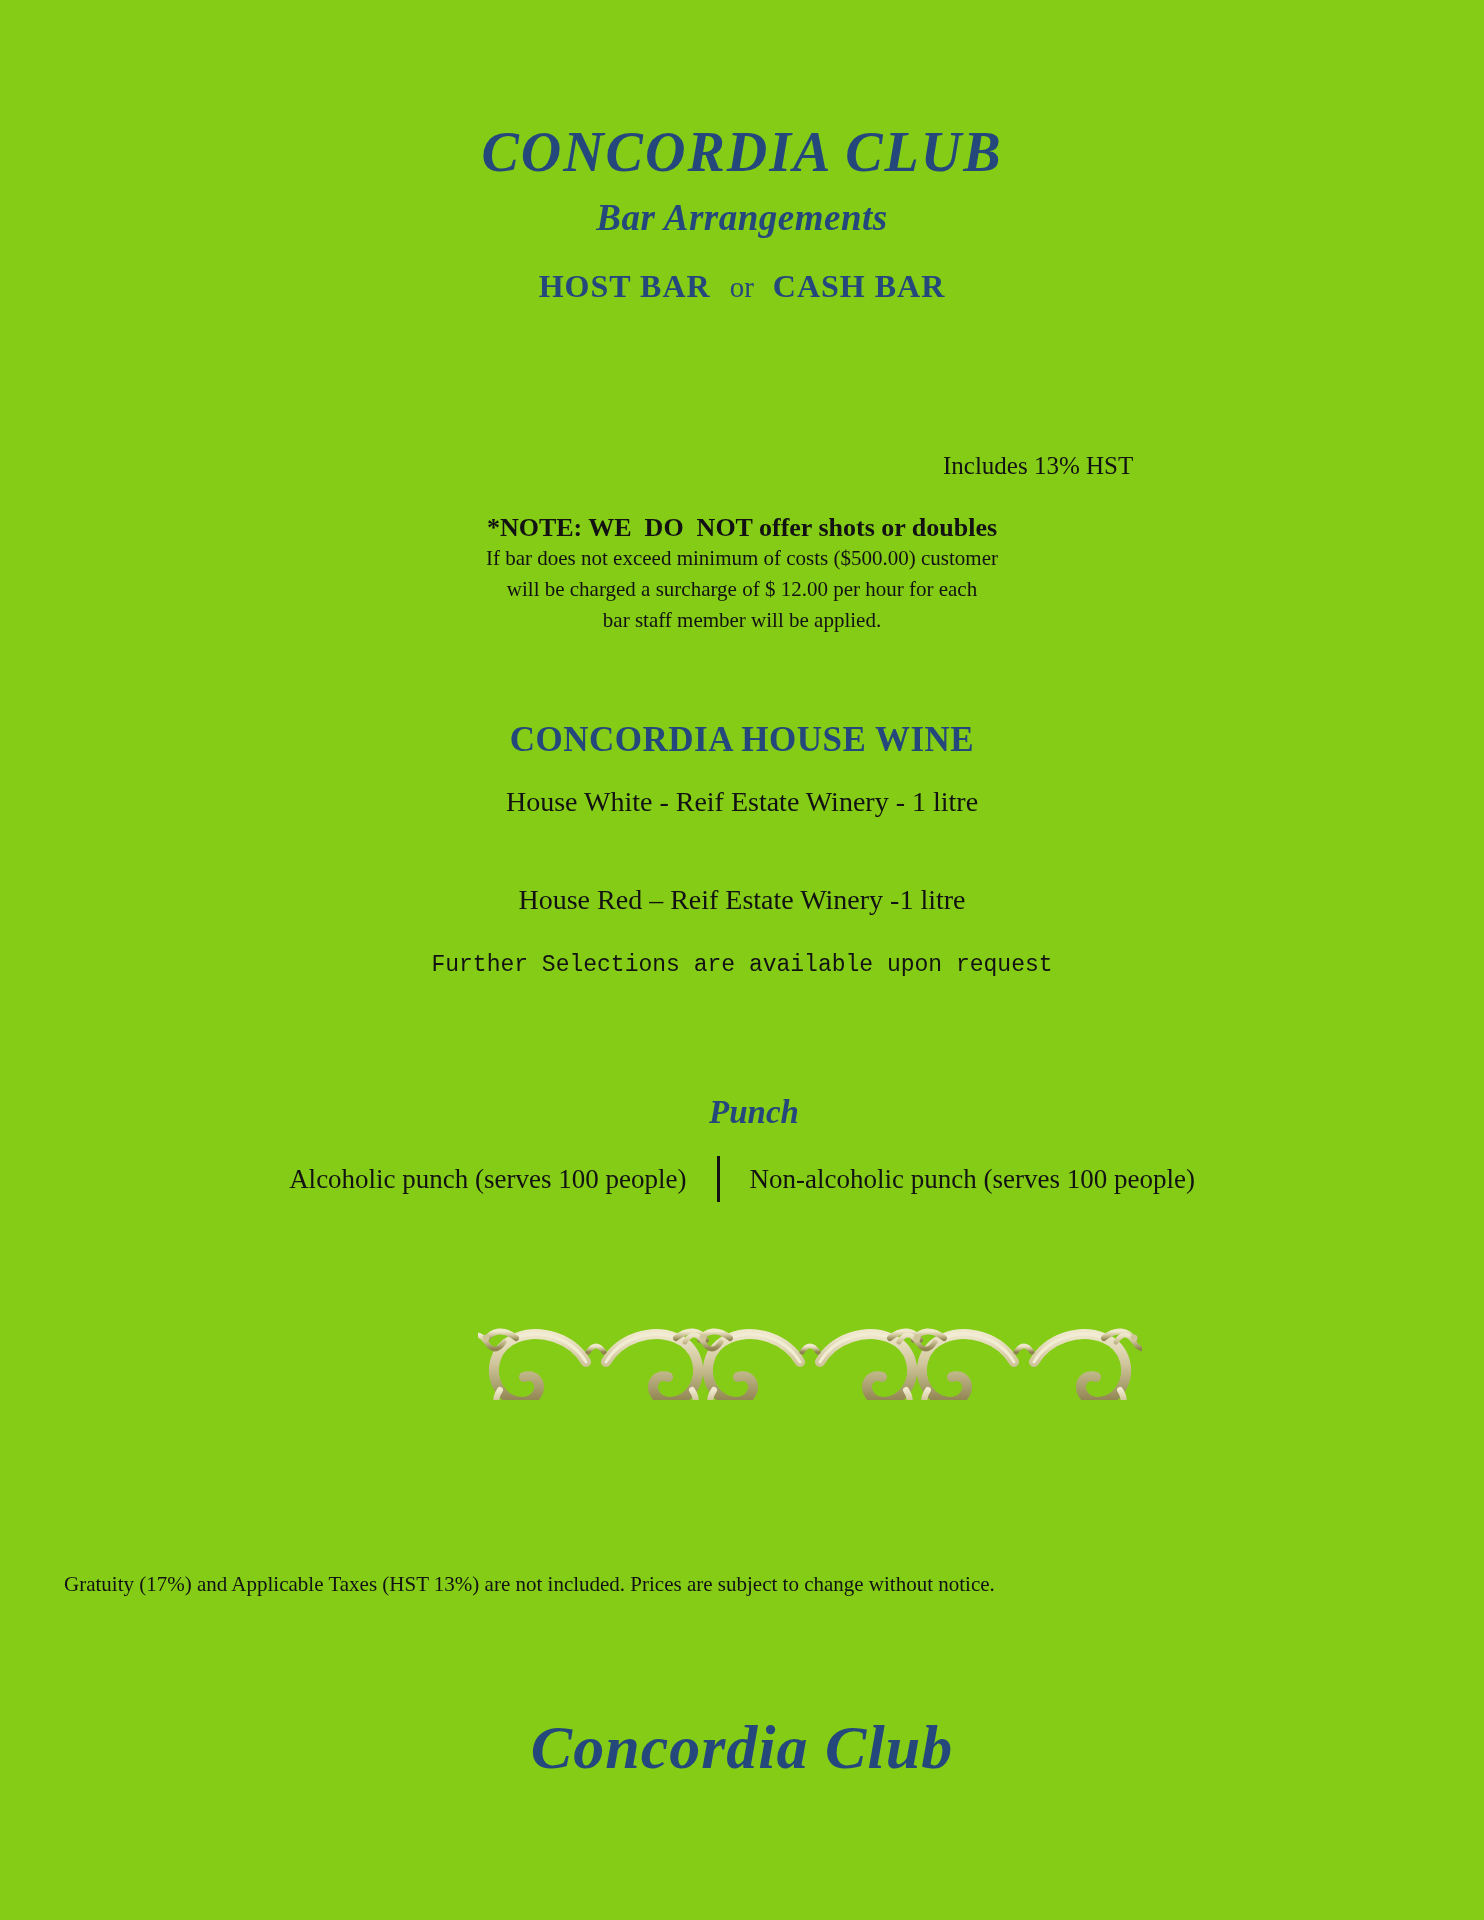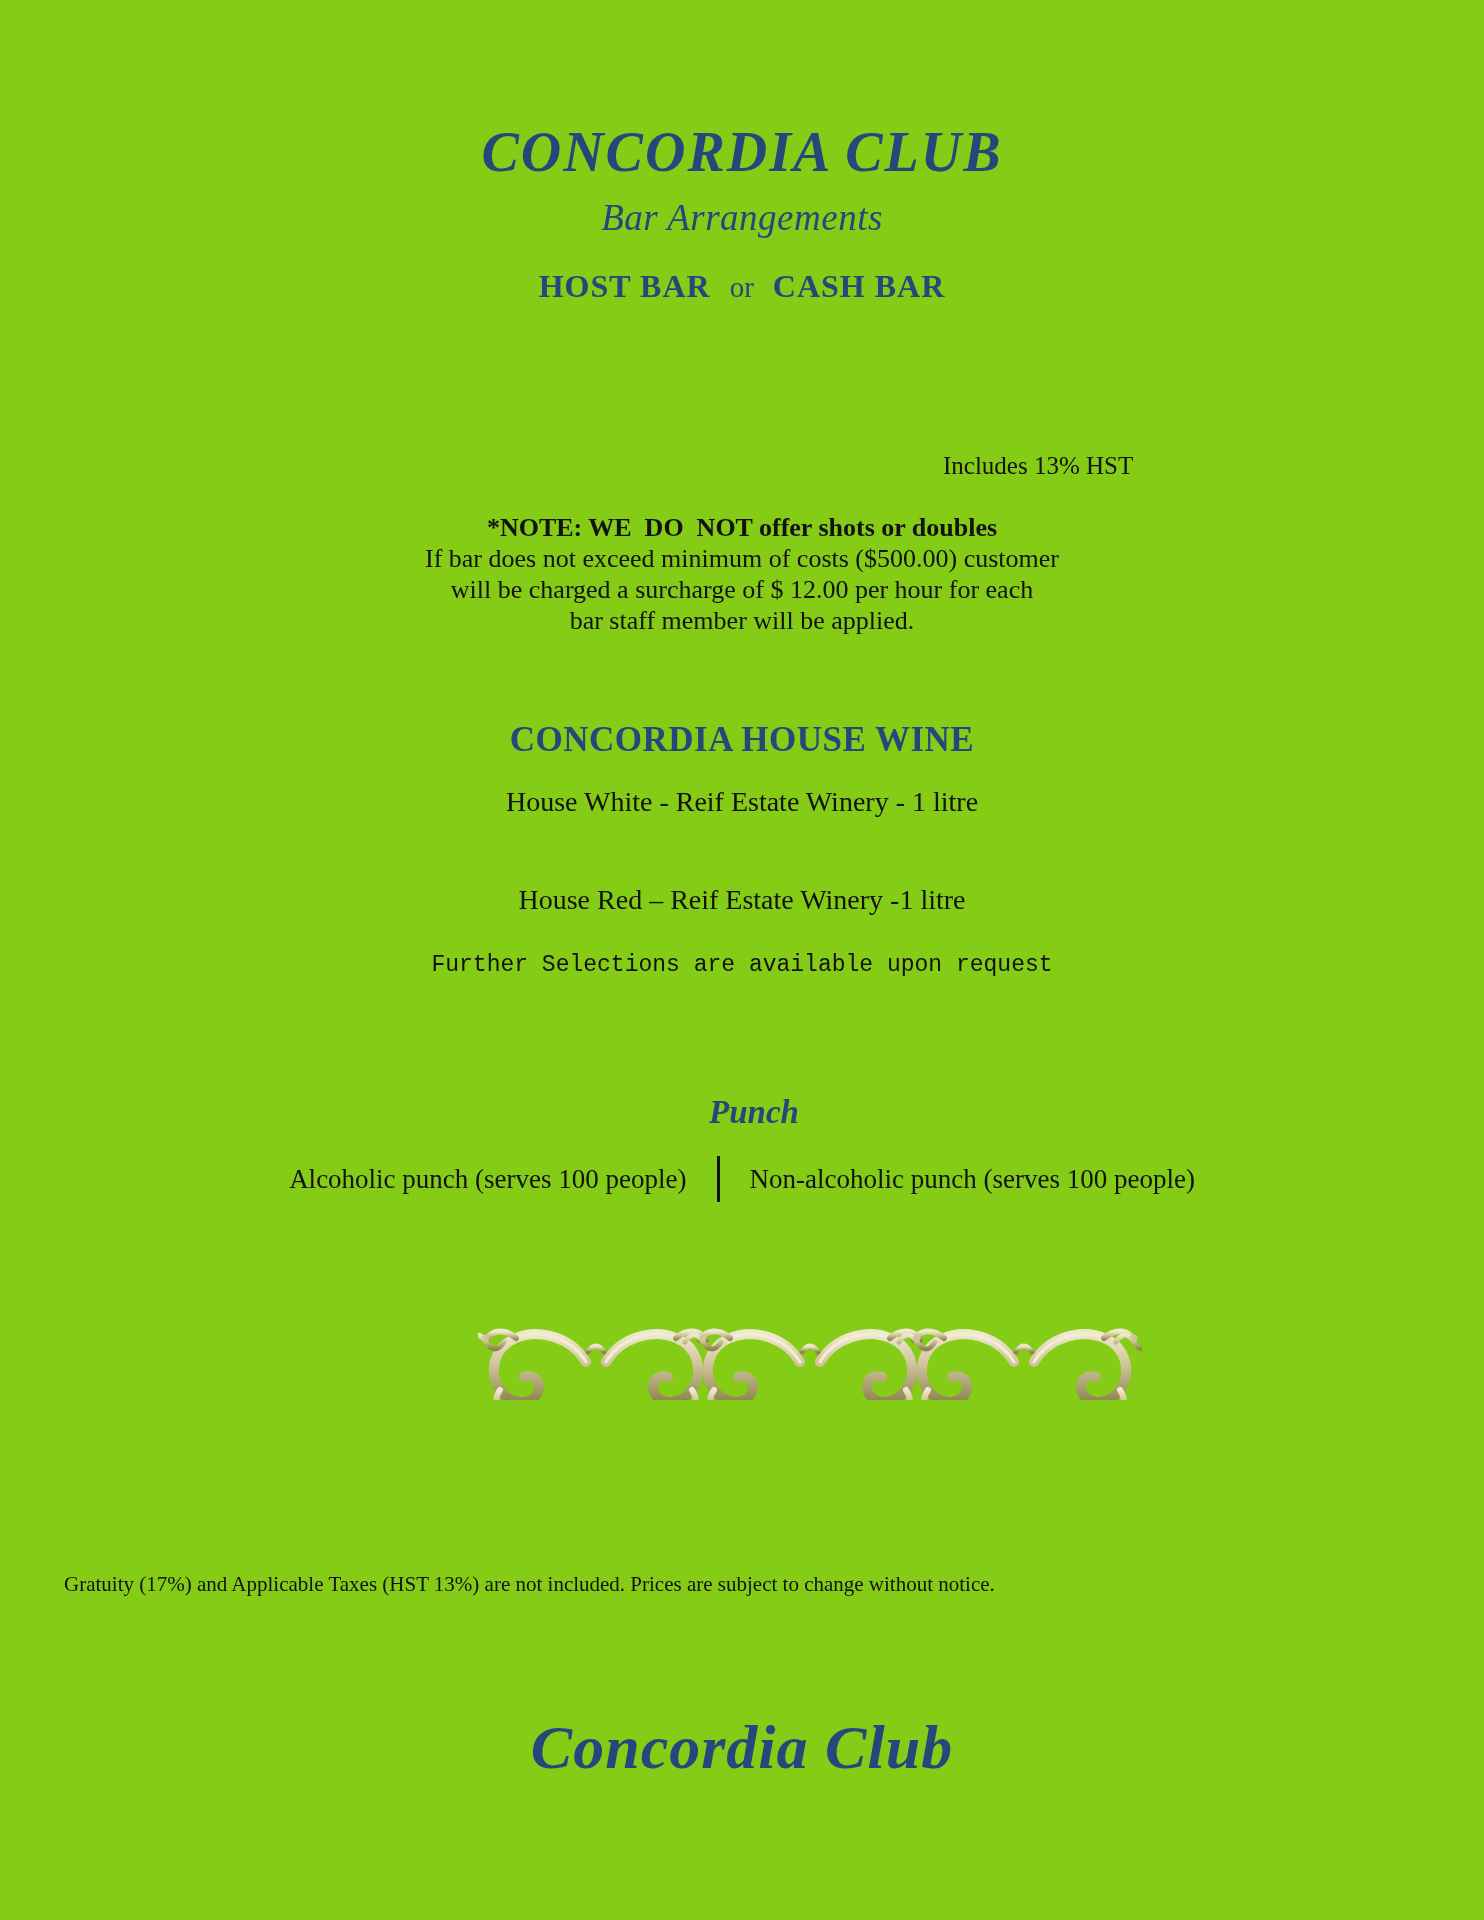--- a/index.html
+++ b/index.html
@@ -24,21 +24,21 @@
     font-size: 56px;
     font-style: italic;
     font-weight: bold;
     color: #24487C;
     letter-spacing: 2px;
   }
   .subtitle {
     top: 196px;
     font-size: 37px;
     font-style: italic;
-    font-weight: normal;
+    font-weight: bold;
     color: #24487C;
     letter-spacing: 0.5px;
   }
   .bar-type {
     top: 268px;
     font-size: 32px;
     font-weight: bold;
     color: #24487C;
     letter-spacing: 1px;
   }
@@ -65,21 +65,21 @@
   .note-block {
     top: 512px;
     line-height: 31px;
   }
   .note-heading {
     font-size: 26px;
     font-weight: bold;
     white-space: pre-wrap;
   }
   .note-line {
-    font-size: 26px;
+    font-size: 21px;
   }
 
   .wine-heading {
     top: 720px;
     font-size: 35px;
     font-weight: bold;
     color: #24487C;
     letter-spacing: 0.5px;
   }
   .wine-white { top: 786px; font-size: 28px; }

